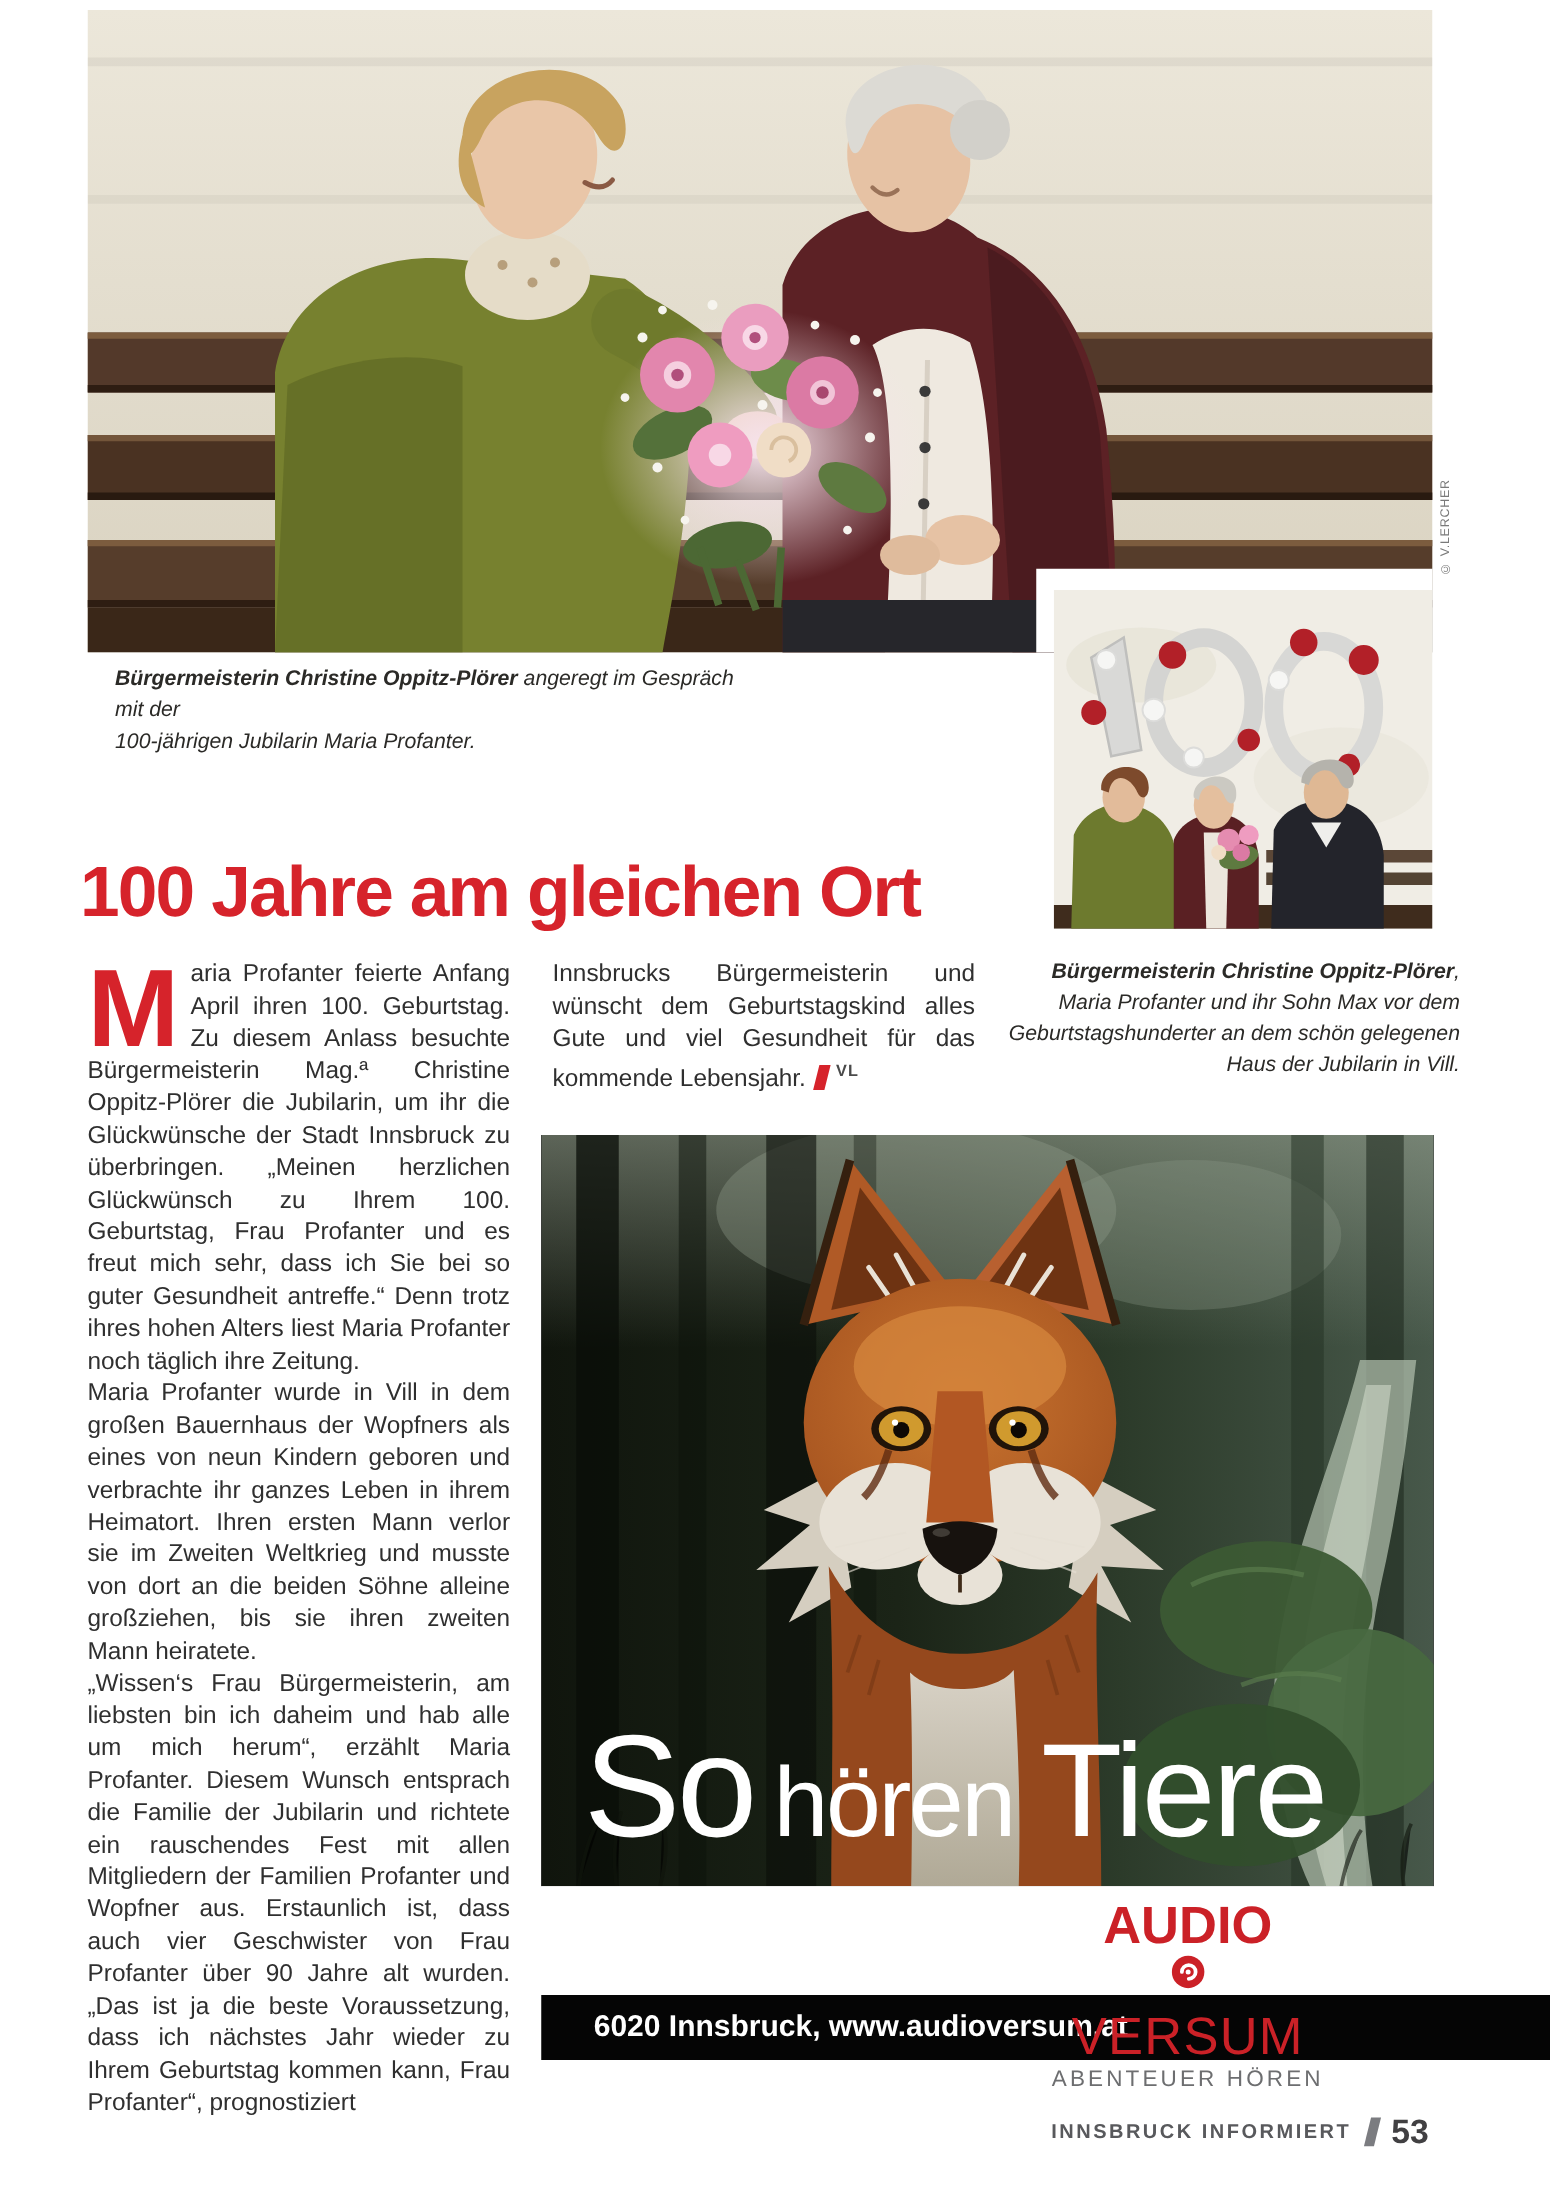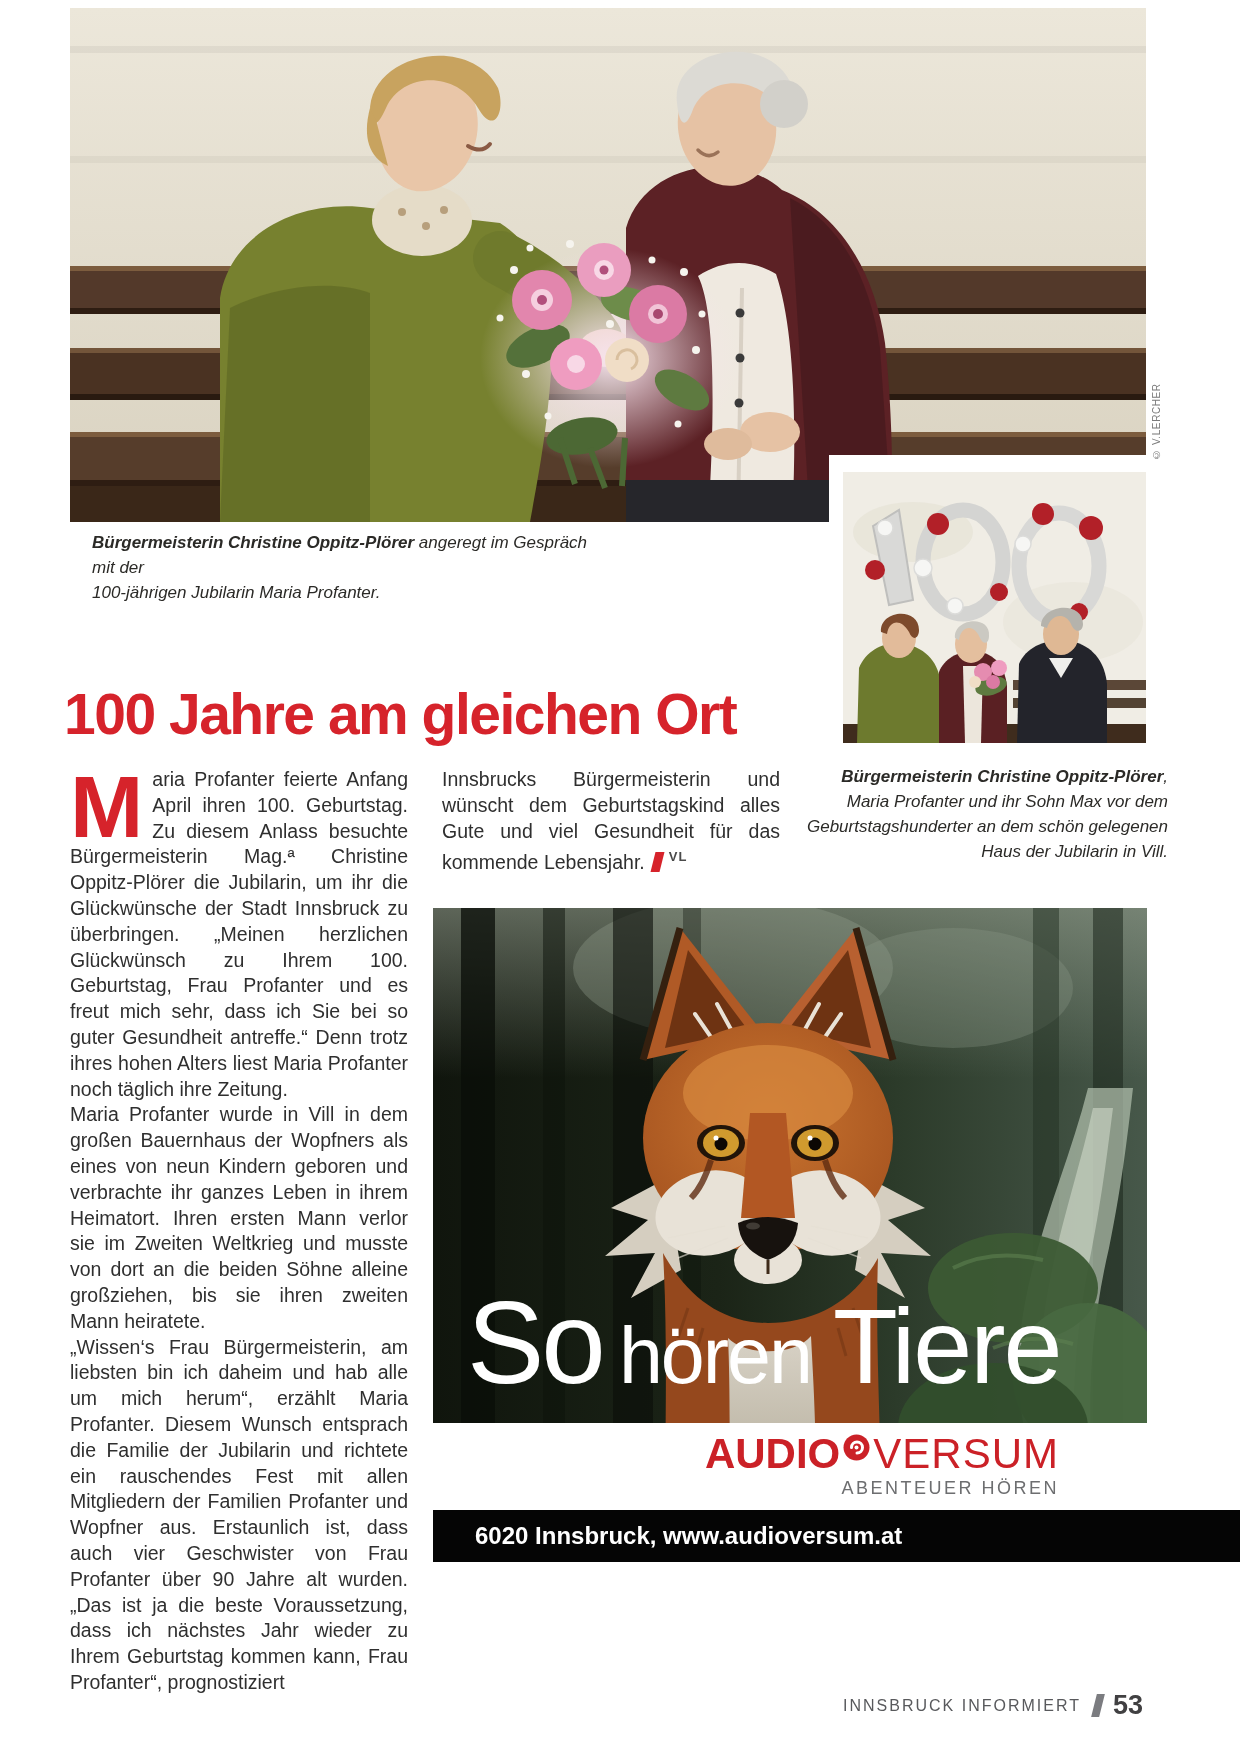--- a/index.html
+++ b/index.html
@@ -35,42 +35,42 @@
     float:left;color:#d6232b;font-weight:bold;
     font-size:88px;line-height:72px;margin:4px 9px 0 0;
   }
   .end-slash{
     display:inline-block;width:9px;height:20px;background:#d6232b;
     transform:skewX(-14deg);margin-left:8px;vertical-align:-3px;
   }
   .author{font-size:13px;font-weight:bold;color:#4a4a4a;letter-spacing:1px;vertical-align:8px;margin-left:7px;}
   
   .ad{position:absolute;left:433px;top:908px;width:714px;}
-  .ad-photo{position:relative;width:714px;height:515px;overflow:hidden;background:#000000;}
+  .ad-photo{position:relative;width:714px;height:601px;overflow:hidden;background:#000000;}
   .ad-slogan{
     position:absolute;left:34px;bottom:22px;color:#ffffff;
     display:flex;align-items:baseline;white-space:nowrap;
   }
   .slogan-so{font-size:116px;letter-spacing:-3px;line-height:1;}
   .slogan-hoeren{font-size:79px;letter-spacing:-2px;margin-left:16px;line-height:1;text-align:center;}
   .slogan-tiere{font-size:106px;letter-spacing:-2px;margin-left:22px;line-height:1;}
   .ad-white{position:relative;width:714px;height:87px;background:#ffffff;}
   .brand{position:absolute;right:88px;top:7px;text-align:right;}
-  .brand-line{display:flex;align-items:center;justify-content:flex-end;}
+  .brand-line{display:flex;align-items:center;justify-content:flex-end;flex-direction:column;}
   .brand-audio{font-size:42px;font-weight:bold;color:#cb2127;letter-spacing:0;}
   .brand-mark{margin:0 3px 14px 3px;}
   .brand-versum{font-size:42px;font-weight:normal;color:#cb2127;letter-spacing:1px;}
   .brand-tagline{font-size:18px;color:#6d6e70;letter-spacing:2.5px;margin-top:0;}
   .ad-black{
     width:846px;height:52px;background:#050505;display:flex;align-items:center;
     color:#ffffff;font-size:24px;font-weight:bold;box-sizing:border-box;padding-left:42px;
   }
   
   .page-footer{position:absolute;top:1690px;right:97px;display:flex;align-items:center;}
-  .footer-mag{font-size:16px;font-weight:normal;letter-spacing:2px;color:#58595c;}
+  .footer-mag{font-size:16px;font-weight:bold;letter-spacing:2px;color:#58595c;}
   .footer-slash{display:inline-block;width:8px;height:23px;background:#7b7c80;transform:skewX(-14deg);margin:0 11px 0 13px;}
   .footer-page{font-size:27px;color:#414042;font-weight:600;}
 </style>
 </head>
 <body>
 
 <svg class="main-photo" viewBox="0 0 1076 514" preserveAspectRatio="none">
   <defs>
     <linearGradient id="wallG" x1="0" y1="0" x2="0" y2="1">
       <stop offset="0" stop-color="#ece7da"></stop>

